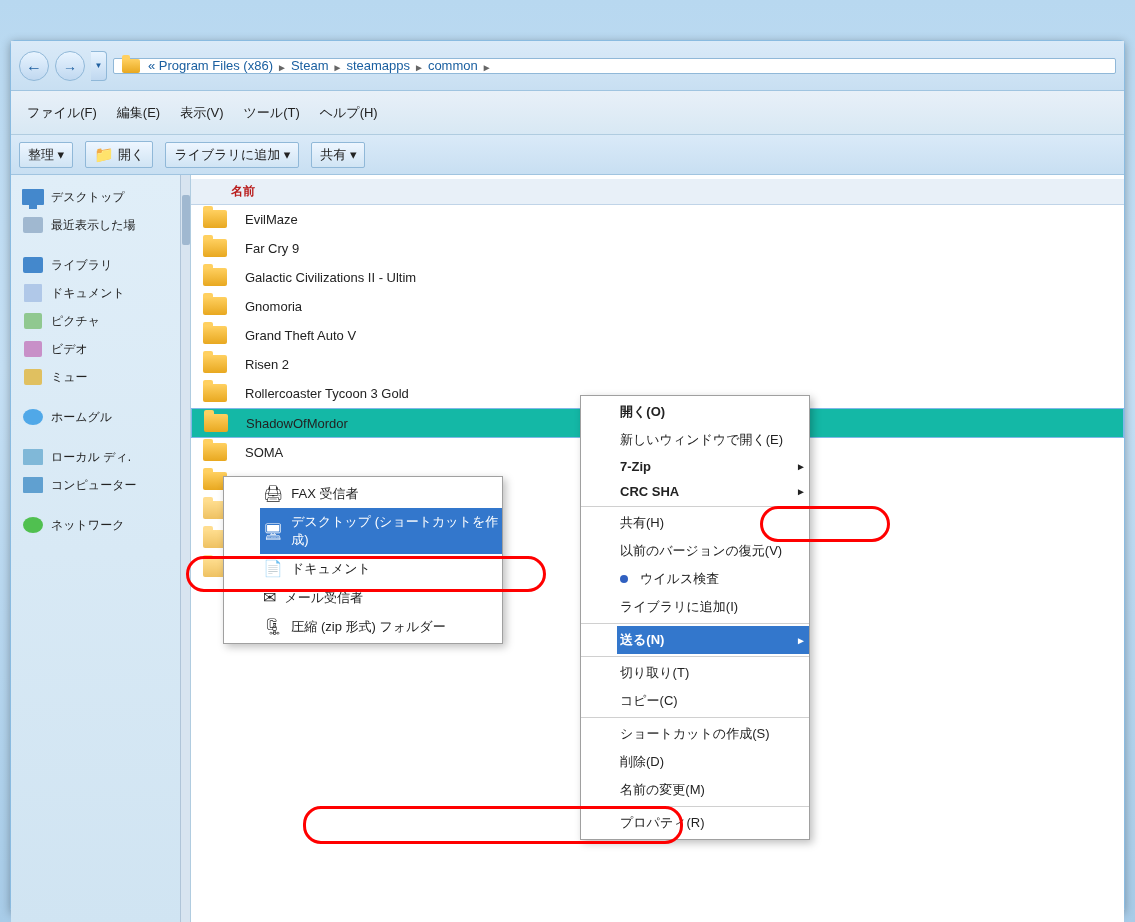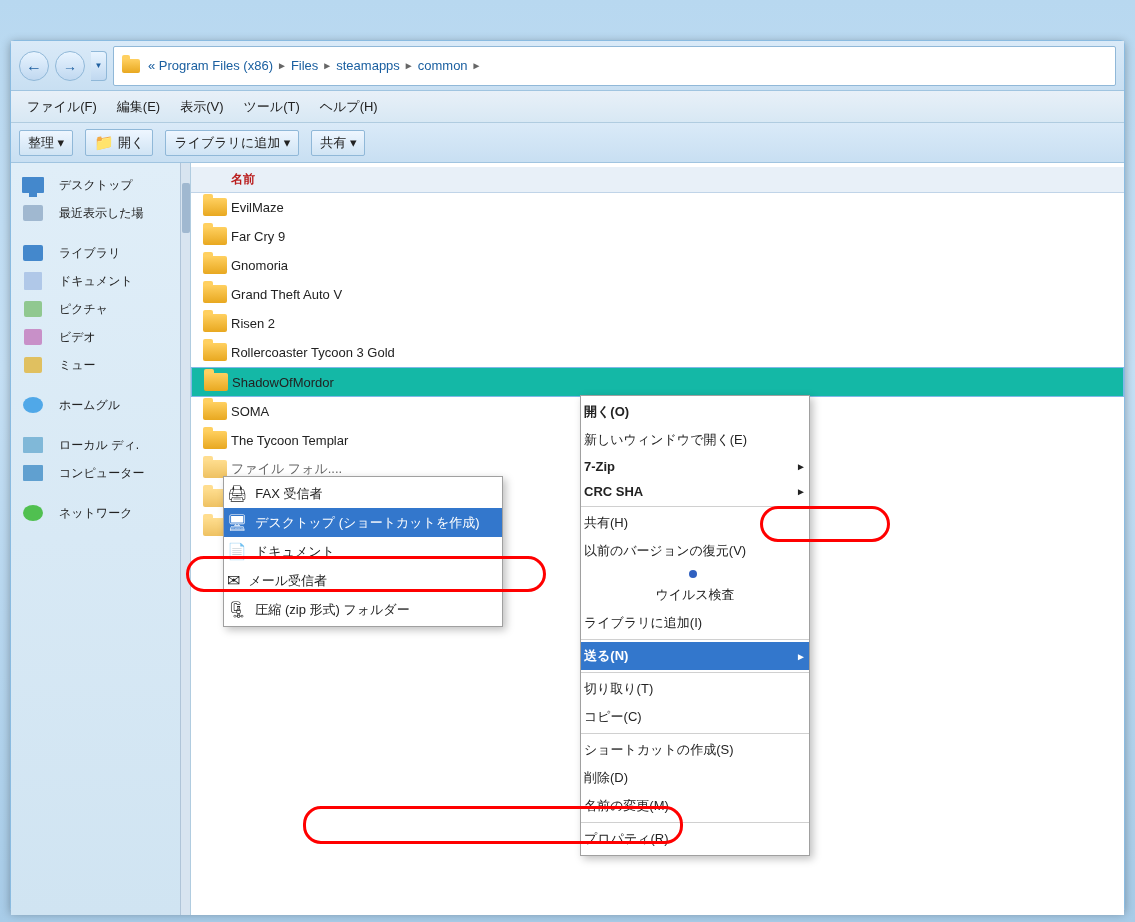--- a/index.html
+++ b/index.html
@@ -59,26 +59,26 @@
       background: linear-gradient(180deg, #e8f4ff 0%, #c0d8f0 100%);
       border: 1px solid #90b8d8;
       border-left: none;
       border-radius: 0 4px 4px 0;
       cursor: pointer;
       font-size: 8px;
       color: #2060a0;
     }
     .address-box {
       flex: 1;
-      height: 40px;
+      height: 16px;
       background: white;
       border: 1px solid #90b8d8;
       border-radius: 2px;
       display: flex;
-      align-items: center;
+      align-items: flex-end;
       padding: 0 8px;
       font-size: 13px;
       color: #222;
       gap: 4px;
     }
     .breadcrumb-item {
       color: #1a5fa0;
       cursor: pointer;
     }
     .breadcrumb-sep {
@@ -105,21 +105,21 @@
       border-radius: 2px 2px 0 0;
     }
 
     
     .menu-bar {
       background: linear-gradient(180deg, #e8f0f8 0%, #d8e8f4 100%);
       border-bottom: 1px solid #b0cce0;
       padding: 4px 8px;
       display: flex;
       gap: 4px;
-      height: 32px;
+      height: 44px;
       align-items: center;
     }
     .menu-item {
       padding: 2px 8px;
       cursor: pointer;
       border-radius: 2px;
       color: #222;
     }
 
     
@@ -155,21 +155,21 @@
     .sidebar {
       width: 180px;
       background: linear-gradient(180deg, #e0eef8 0%, #d0e4f2 100%);
       border-right: 1px solid #b0cce0;
       padding: 8px 4px;
       overflow-y: auto;
     }
     .sidebar-item {
       display: flex;
       align-items: center;
-      gap: 14px;
+      gap: 6px;
       padding: 4px 6px;
       cursor: pointer;
       border-radius: 2px;
       color: #222;
       font-size: 12px;
     }
     .sidebar-icon {
       width: 24px;
       height: 20px;
       flex-shrink: 0;
@@ -208,21 +208,21 @@
       padding: 4px 12px 4px 40px;
       background: #e8f0f8;
       border-bottom: 1px solid #c0d4e8;
       font-weight: bold;
       color: #b91c1c;
       font-size: 12px;
     }
     .file-item {
       display: flex;
       align-items: center;
-      gap: 4px;
+      gap: 18px;
       padding: 5px 12px 5px 12px;
       cursor: pointer;
       color: #222;
       font-size: 13px;
       border-bottom: 1px solid transparent;
     }
     .file-item.highlighted {
       background: #14b8a6;
       border: 1px solid #80b8e8;
     }
@@ -258,20 +258,21 @@
       padding: 2px 0;
     }
     .ctx-item {
       padding: 5px 3px;
       cursor: pointer;
       color: #222;
       font-size: 13px;
       display: flex;
       align-items: center;
       gap: 8px;
+      margin-left: 36px;
     }
     .ctx-item.bold { font-weight: bold; }
     .ctx-item.has-sub { display: flex; justify-content: space-between; font-weight: bold; }
     .ctx-item.has-sub .sub-arrow { font-size: 10px; }
     .ctx-item.highlighted-blue { background: #3377cc; color: #ffffff; }
     .ctx-sep {
       height: 1px;
       background: #d0d0d0;
       margin: 2px 0;
     }
@@ -345,21 +346,21 @@
 <div class="window">
 
   <div class="address-bar">
     <div class="nav-btn back">←</div>
     <div class="nav-btn">→</div>
     <div class="nav-dropdown">▼</div>
     <div class="address-box">
       <span class="folder-icon-sm"></span>
       <span class="breadcrumb-item">«&nbsp;Program Files (x86)</span>
       <span class="breadcrumb-sep">►</span>
-      <span class="breadcrumb-item">Files</span>
+      <span class="breadcrumb-item">Steam</span>
       <span class="breadcrumb-sep">►</span>
       <span class="breadcrumb-item">steamapps</span>
       <span class="breadcrumb-sep">►</span>
       <span class="breadcrumb-item">common</span>
       <span class="breadcrumb-sep">►</span>
     </div>
   </div>
 
   <div class="menu-bar">
     <span class="menu-item">ファイル(F)</span>
@@ -480,20 +481,24 @@
         <div class="file-item">
           <div class="folder-icon-list"></div>
           <span>EvilMaze</span>
         </div>
         <div class="file-item">
           <div class="folder-icon-list"></div>
           <span>Far Cry 9</span>
         </div>
         <div class="file-item">
           <div class="folder-icon-list"></div>
+          <span>Galactic Civilizations II - Ultim</span>
+        </div>
+        <div class="file-item">
+          <div class="folder-icon-list"></div>
           <span>Gnomoria</span>
         </div>
         <div class="file-item">
           <div class="folder-icon-list"></div>
           <span>Grand Theft Auto V</span>
         </div>
         <div class="file-item">
           <div class="folder-icon-list"></div>
           <span>Risen 2</span>
         </div>
@@ -540,21 +545,21 @@
     <span>7-Zip</span>
     <span class="sub-arrow">►</span>
   </div>
   <div class="ctx-item has-sub">
     <span>CRC SHA</span>
     <span class="sub-arrow">►</span>
   </div>
   <div class="ctx-sep"></div>
   <div class="ctx-item">共有(H)</div>
   <div class="ctx-item">以前のバージョンの復元(V)</div>
-  <div class="ctx-item" style="display:flex;align-items:center;flex-direction:column;">
+  <div class="ctx-item" style="display:flex;align-items:center;">
     <span class="ctx-bullet"></span>
     <span>ウイルス検査</span>
   </div>
   <div class="ctx-item">ライブラリに追加(I)</div>
   <div class="ctx-sep"></div>
   <div class="ctx-item has-sub highlighted-blue">
     <span>送る(N)</span>
     <span class="sub-arrow">►</span>
   </div>
   <div class="ctx-sep"></div>

